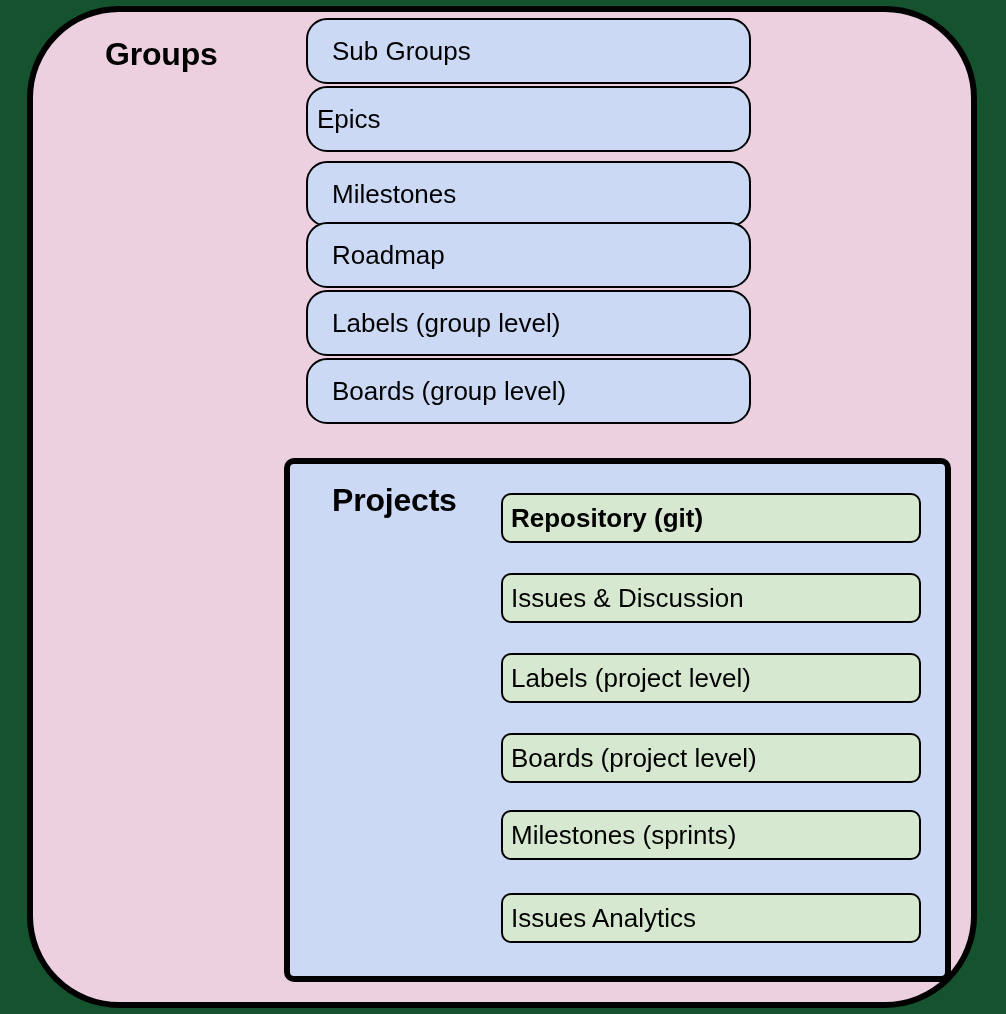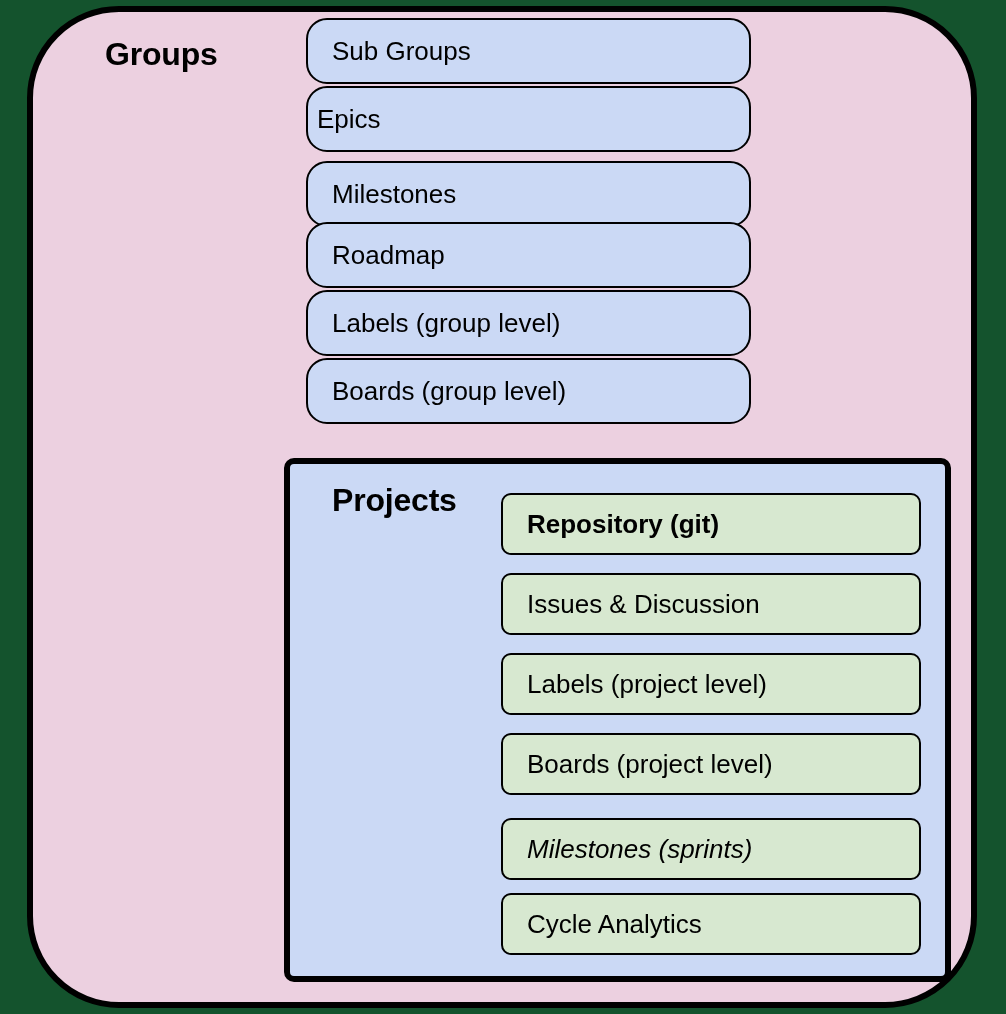--- a/index.html
+++ b/index.html
@@ -85,28 +85,28 @@
     background: #cbd9f5;
     border: 6px solid #000000;
     border-radius: 10px;
   }
 
   
   .project-item {
     position: absolute;
     left: 211px;
     width: 420px;
-    height: 62px;
+    height: 50px;
     box-sizing: border-box;
     background: #d7e8d0;
     border: 2px solid #000000;
     border-radius: 10px;
     display: flex;
     align-items: center;
-    padding-left: 24px;
+    padding-left: 8px;
   }
   .project-item .item-label {
     font-size: 26px;
     color: #000000;
     line-height: 1;
     white-space: nowrap;
   }
   .project-item.is-bold .item-label {
     font-weight: bold;
   }
@@ -151,25 +151,25 @@
           </div>
           <div class="project-item" style="top: 109px;">
             <span class="item-label">Issues &amp; Discussion</span>
           </div>
           <div class="project-item" style="top: 189px;">
             <span class="item-label">Labels (project level)</span>
           </div>
           <div class="project-item" style="top: 269px;">
             <span class="item-label">Boards (project level)</span>
           </div>
-          <div class="project-item" style="top: 354px; font-style: italic;">
+          <div class="project-item" style="top: 346px;">
             <span class="item-label">Milestones (sprints)</span>
           </div>
           <div class="project-item" style="top: 429px;">
-            <span class="item-label">Cycle Analytics</span>
+            <span class="item-label">Issues Analytics</span>
           </div>
         </div>
 
     </div>
 
   </div>
 
 </div>
 
 </body></html>

